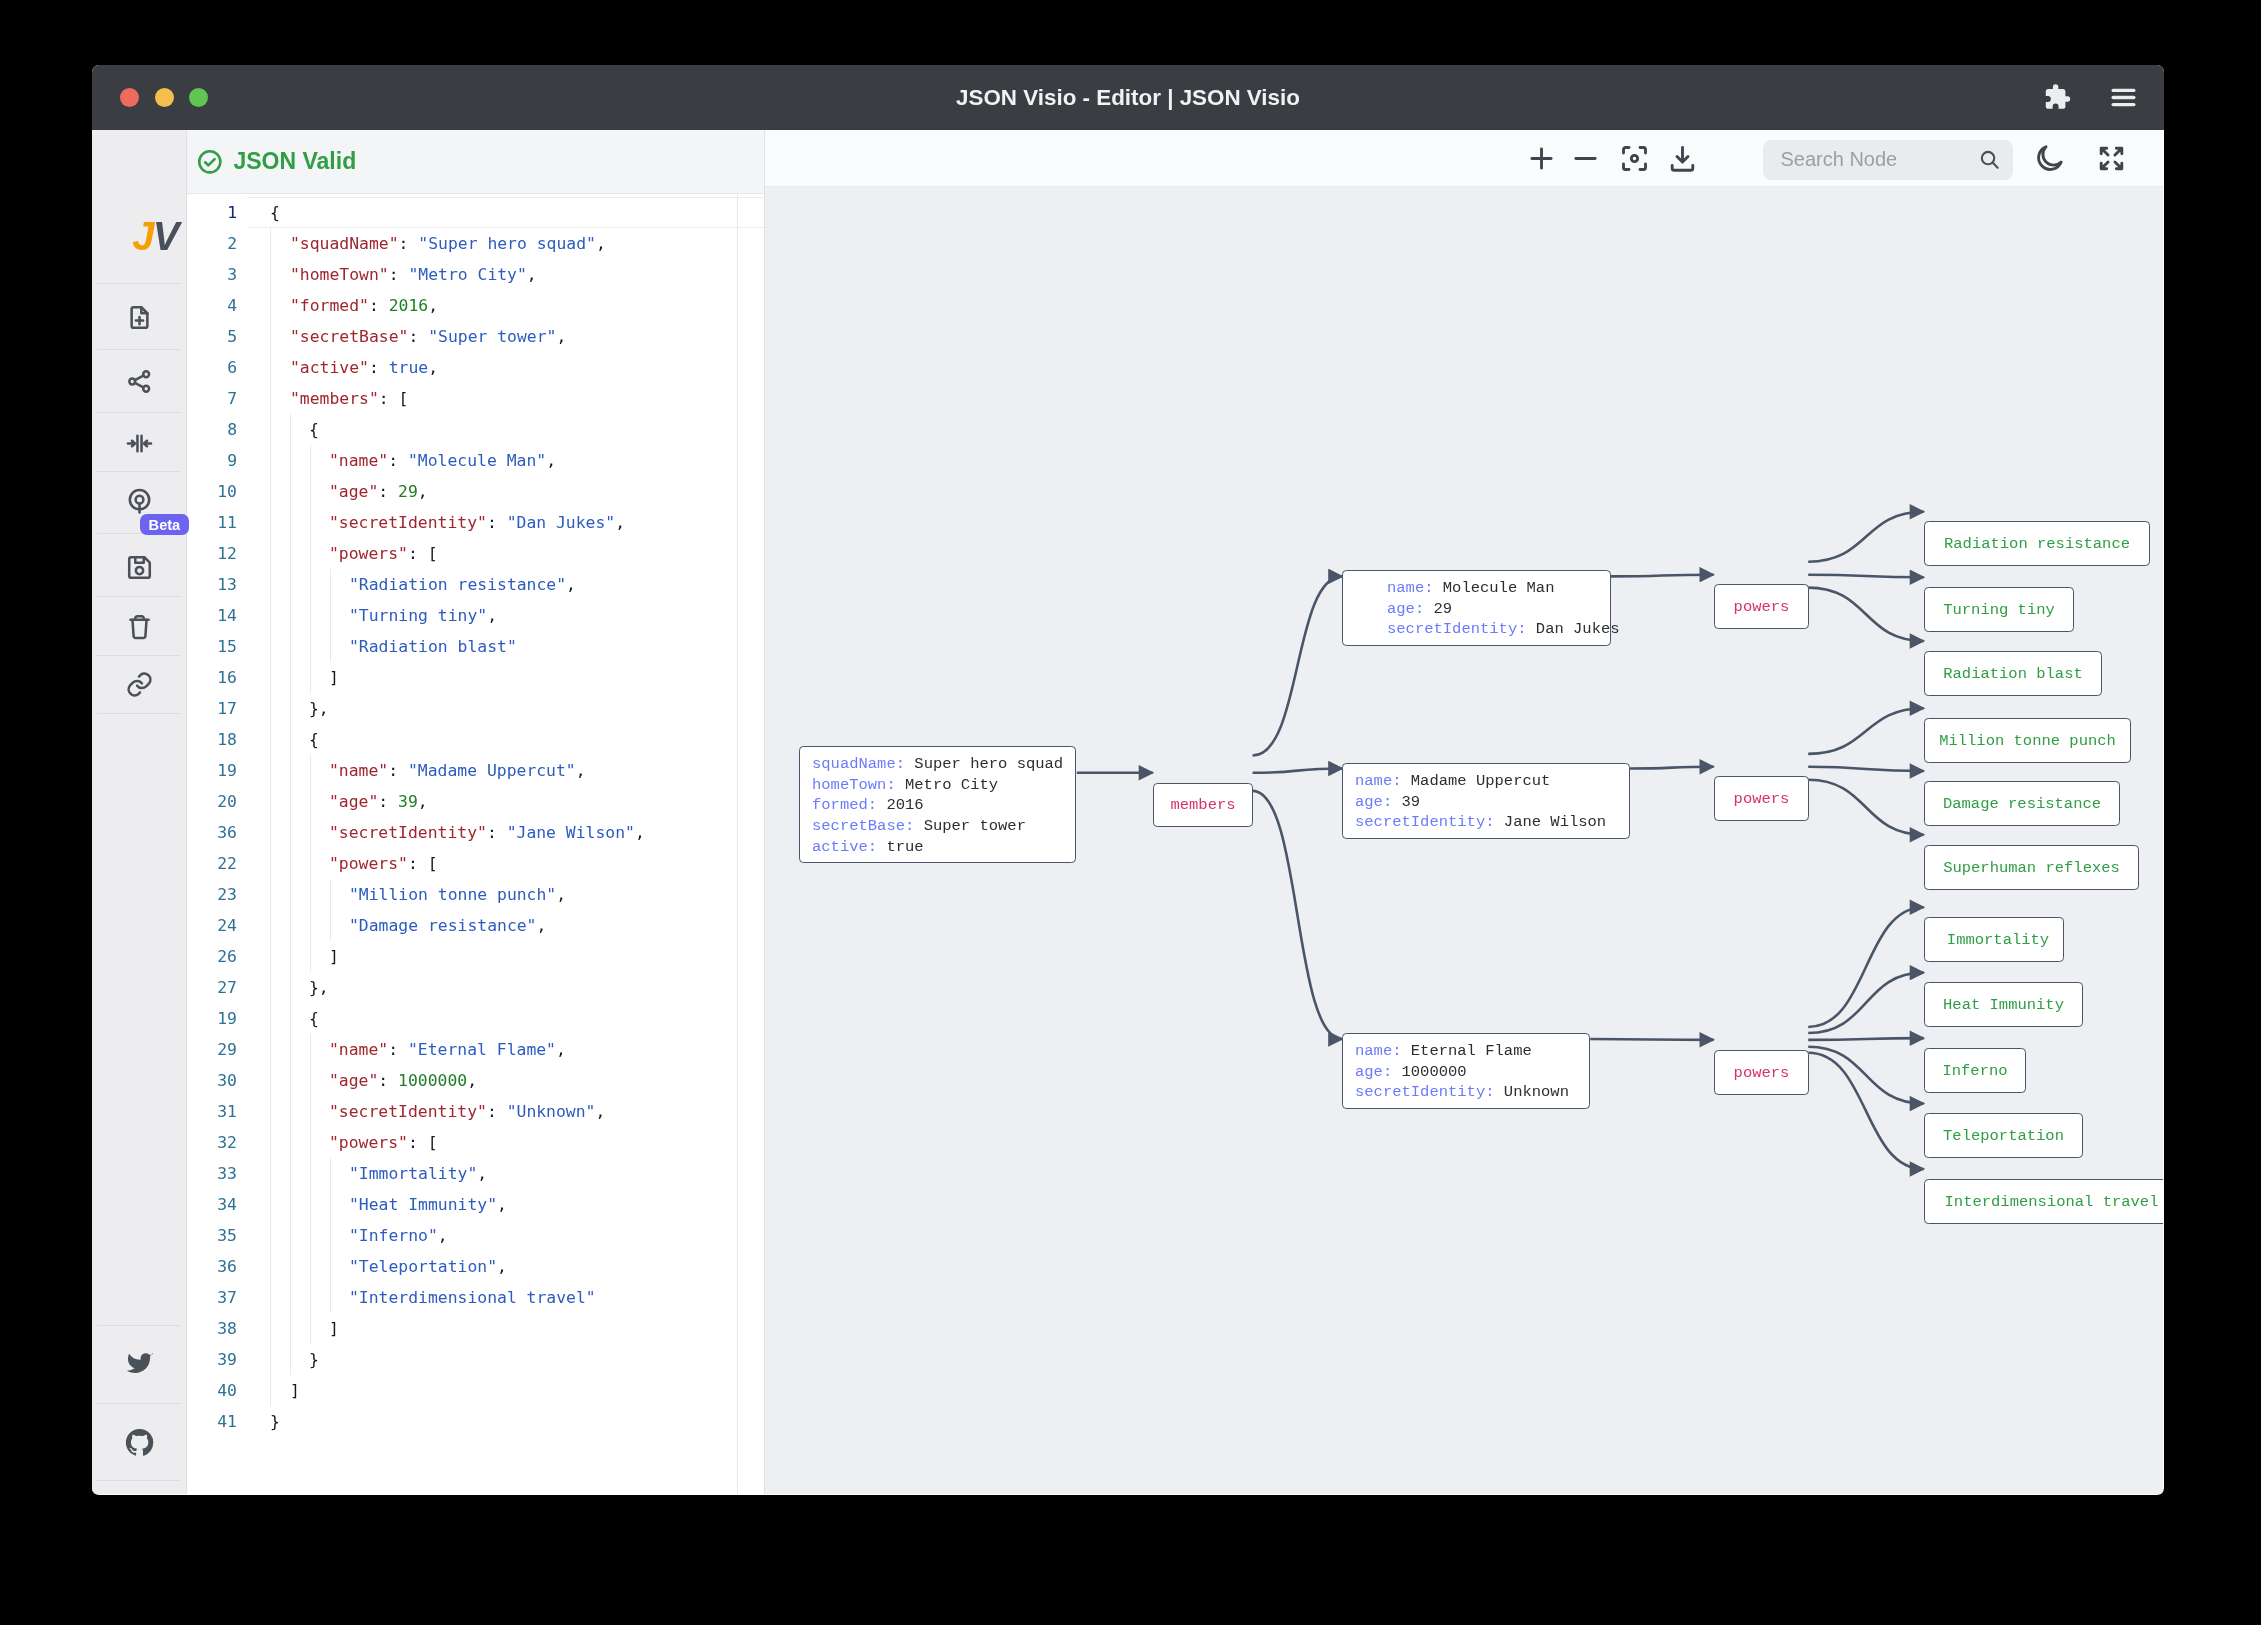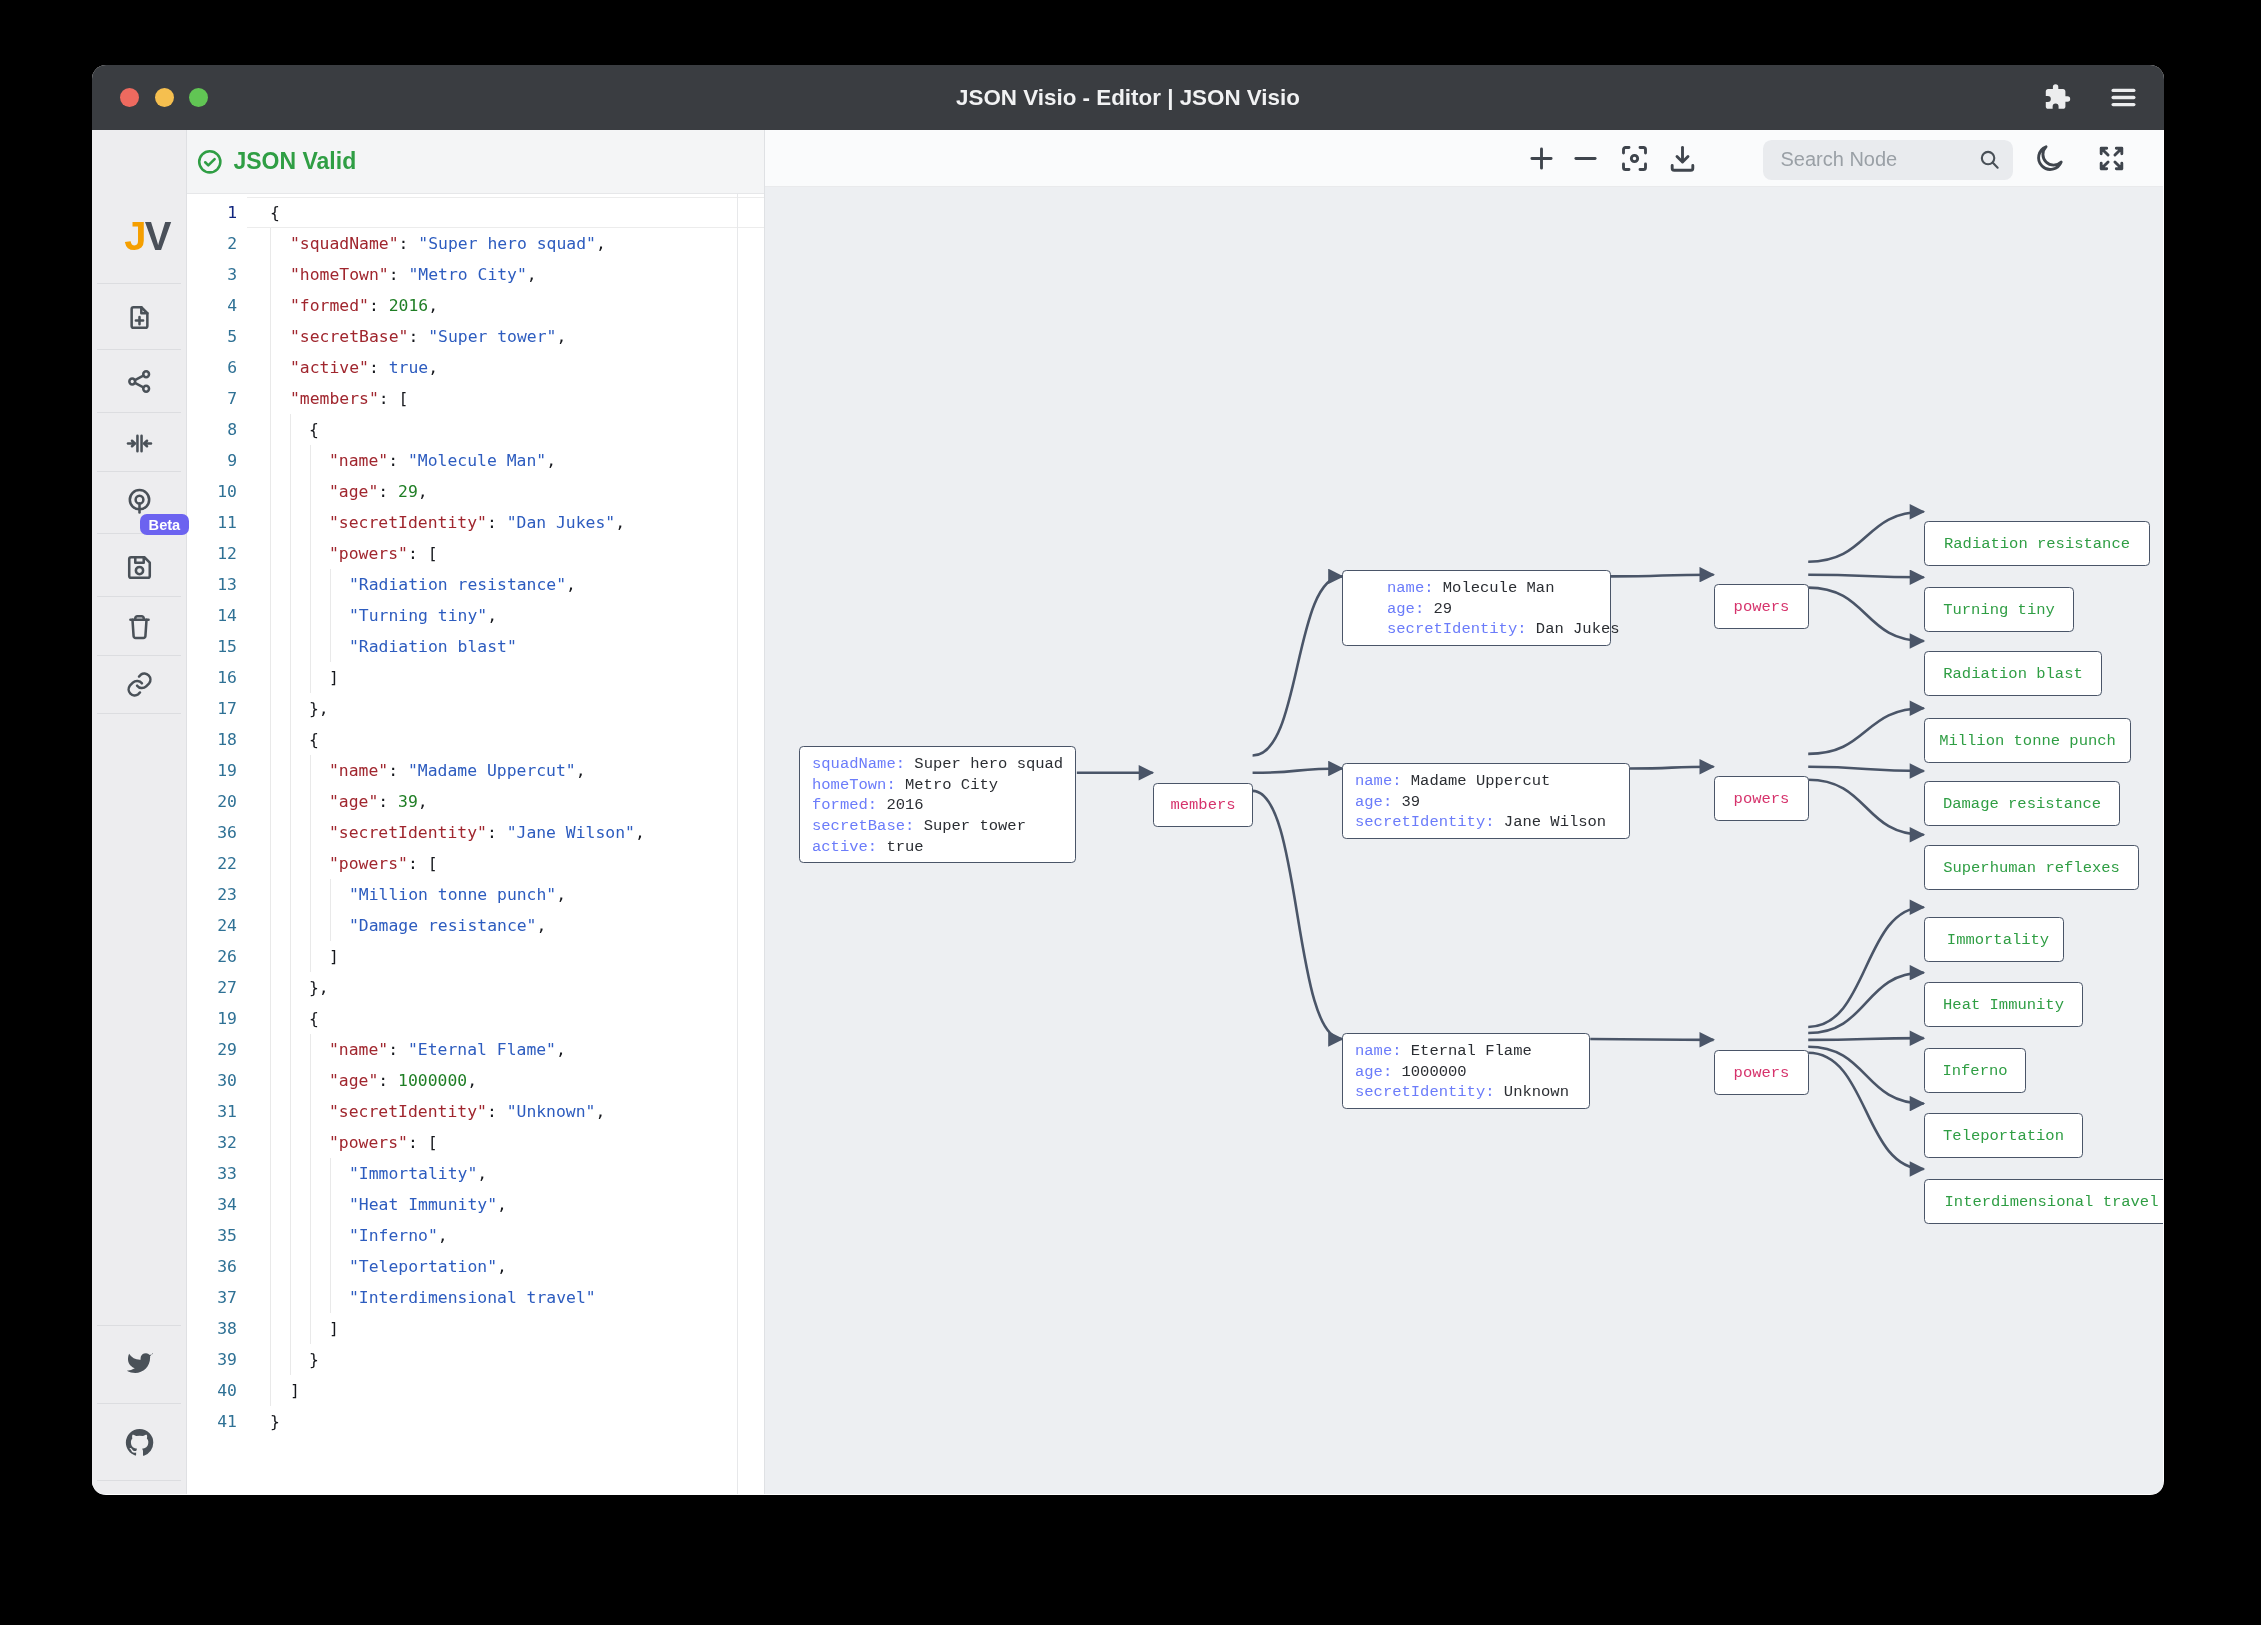--- a/index.html
+++ b/index.html
@@ -1,25 +1,25 @@
 <!DOCTYPE html>
 <html style="font-size:13.8px"><head>
 <meta charset="utf-8">
 <style>
   html,body{margin:0;padding:0;background:#000;width:2261px;height:1625px;font-family:"Liberation Sans",sans-serif;}
   *{box-sizing:border-box;}
-  .window{position:absolute;left:92px;top:65px;width:2072px;height:1430px;border-radius:14px;overflow:hidden;background:#fff;box-shadow:0 34px 103px rgba(0,0,0,.6);}
+  .window{position:absolute;left:92px;top:65px;width:2072px;height:1430px;border-radius:7px;overflow:hidden;background:#fff;box-shadow:0 34px 103px rgba(0,0,0,.6);}
   
   .titlebar{position:absolute;left:0;top:0;width:100%;height:65px;background:#3a3d41;}
   .tl{position:absolute;top:23px;width:19px;height:19px;border-radius:50%;}
   .title{position:absolute;left:0;right:0;top:0;height:65px;line-height:65px;text-align:center;color:#f1f2f3;font-size:22.4px;font-weight:600;}
   .tbar-ic{position:absolute;top:17px;width:31px;height:31px;}
   
   .sidebar{position:absolute;left:0;top:65px;width:95px;height:1364px;background:#ededef;border-right:0.9px solid #dfe0e3;}
-  .logo{position:absolute;left:8px;top:84px;width:100%;text-align:center;font-size:40px;font-weight:bold;letter-spacing:-1.7px;}
+  .logo{position:absolute;left:16px;top:84px;width:100%;text-align:center;font-size:40px;font-weight:bold;letter-spacing:-1.7px;font-style:italic;}
   .logo .j{color:#f59f00;} .logo .v{color:#4a5059;}
   .sep{position:absolute;left:5.2px;right:5.2px;height:0.9px;background:#dcdde0;}
   .sbtn{position:absolute;left:50%;transform:translate(-50%,-50%);width:34px;height:34px;display:flex;align-items:center;justify-content:center;cursor:pointer;}
   .sbtn svg{width:29px;height:29px;stroke:#4a5158;stroke-width:2.1;fill:none;stroke-linecap:round;stroke-linejoin:round;}
   .sbtn svg.fill{fill:#4a5158;stroke:none;}
   .beta{position:absolute;left:48px;top:384px;padding:2.6px 8.6px;background:#6c63f0;color:#fff;font-size:14.6px;font-weight:bold;border-radius:6.9px;z-index:3;}
   
   .editor{position:absolute;left:95px;top:65px;width:577px;height:1364px;background:#fff;}
   .ed-head{position:absolute;left:0;top:0;width:100%;height:64px;background:#f4f5f6;border-bottom:0.9px solid #e6e7e9;display:flex;align-items:center;padding-left:8.6px;}
   .ed-head svg{width:27.6px;height:27.6px;stroke:#2f9e44;stroke-width:2.2;fill:none;stroke-linecap:round;stroke-linejoin:round;}

